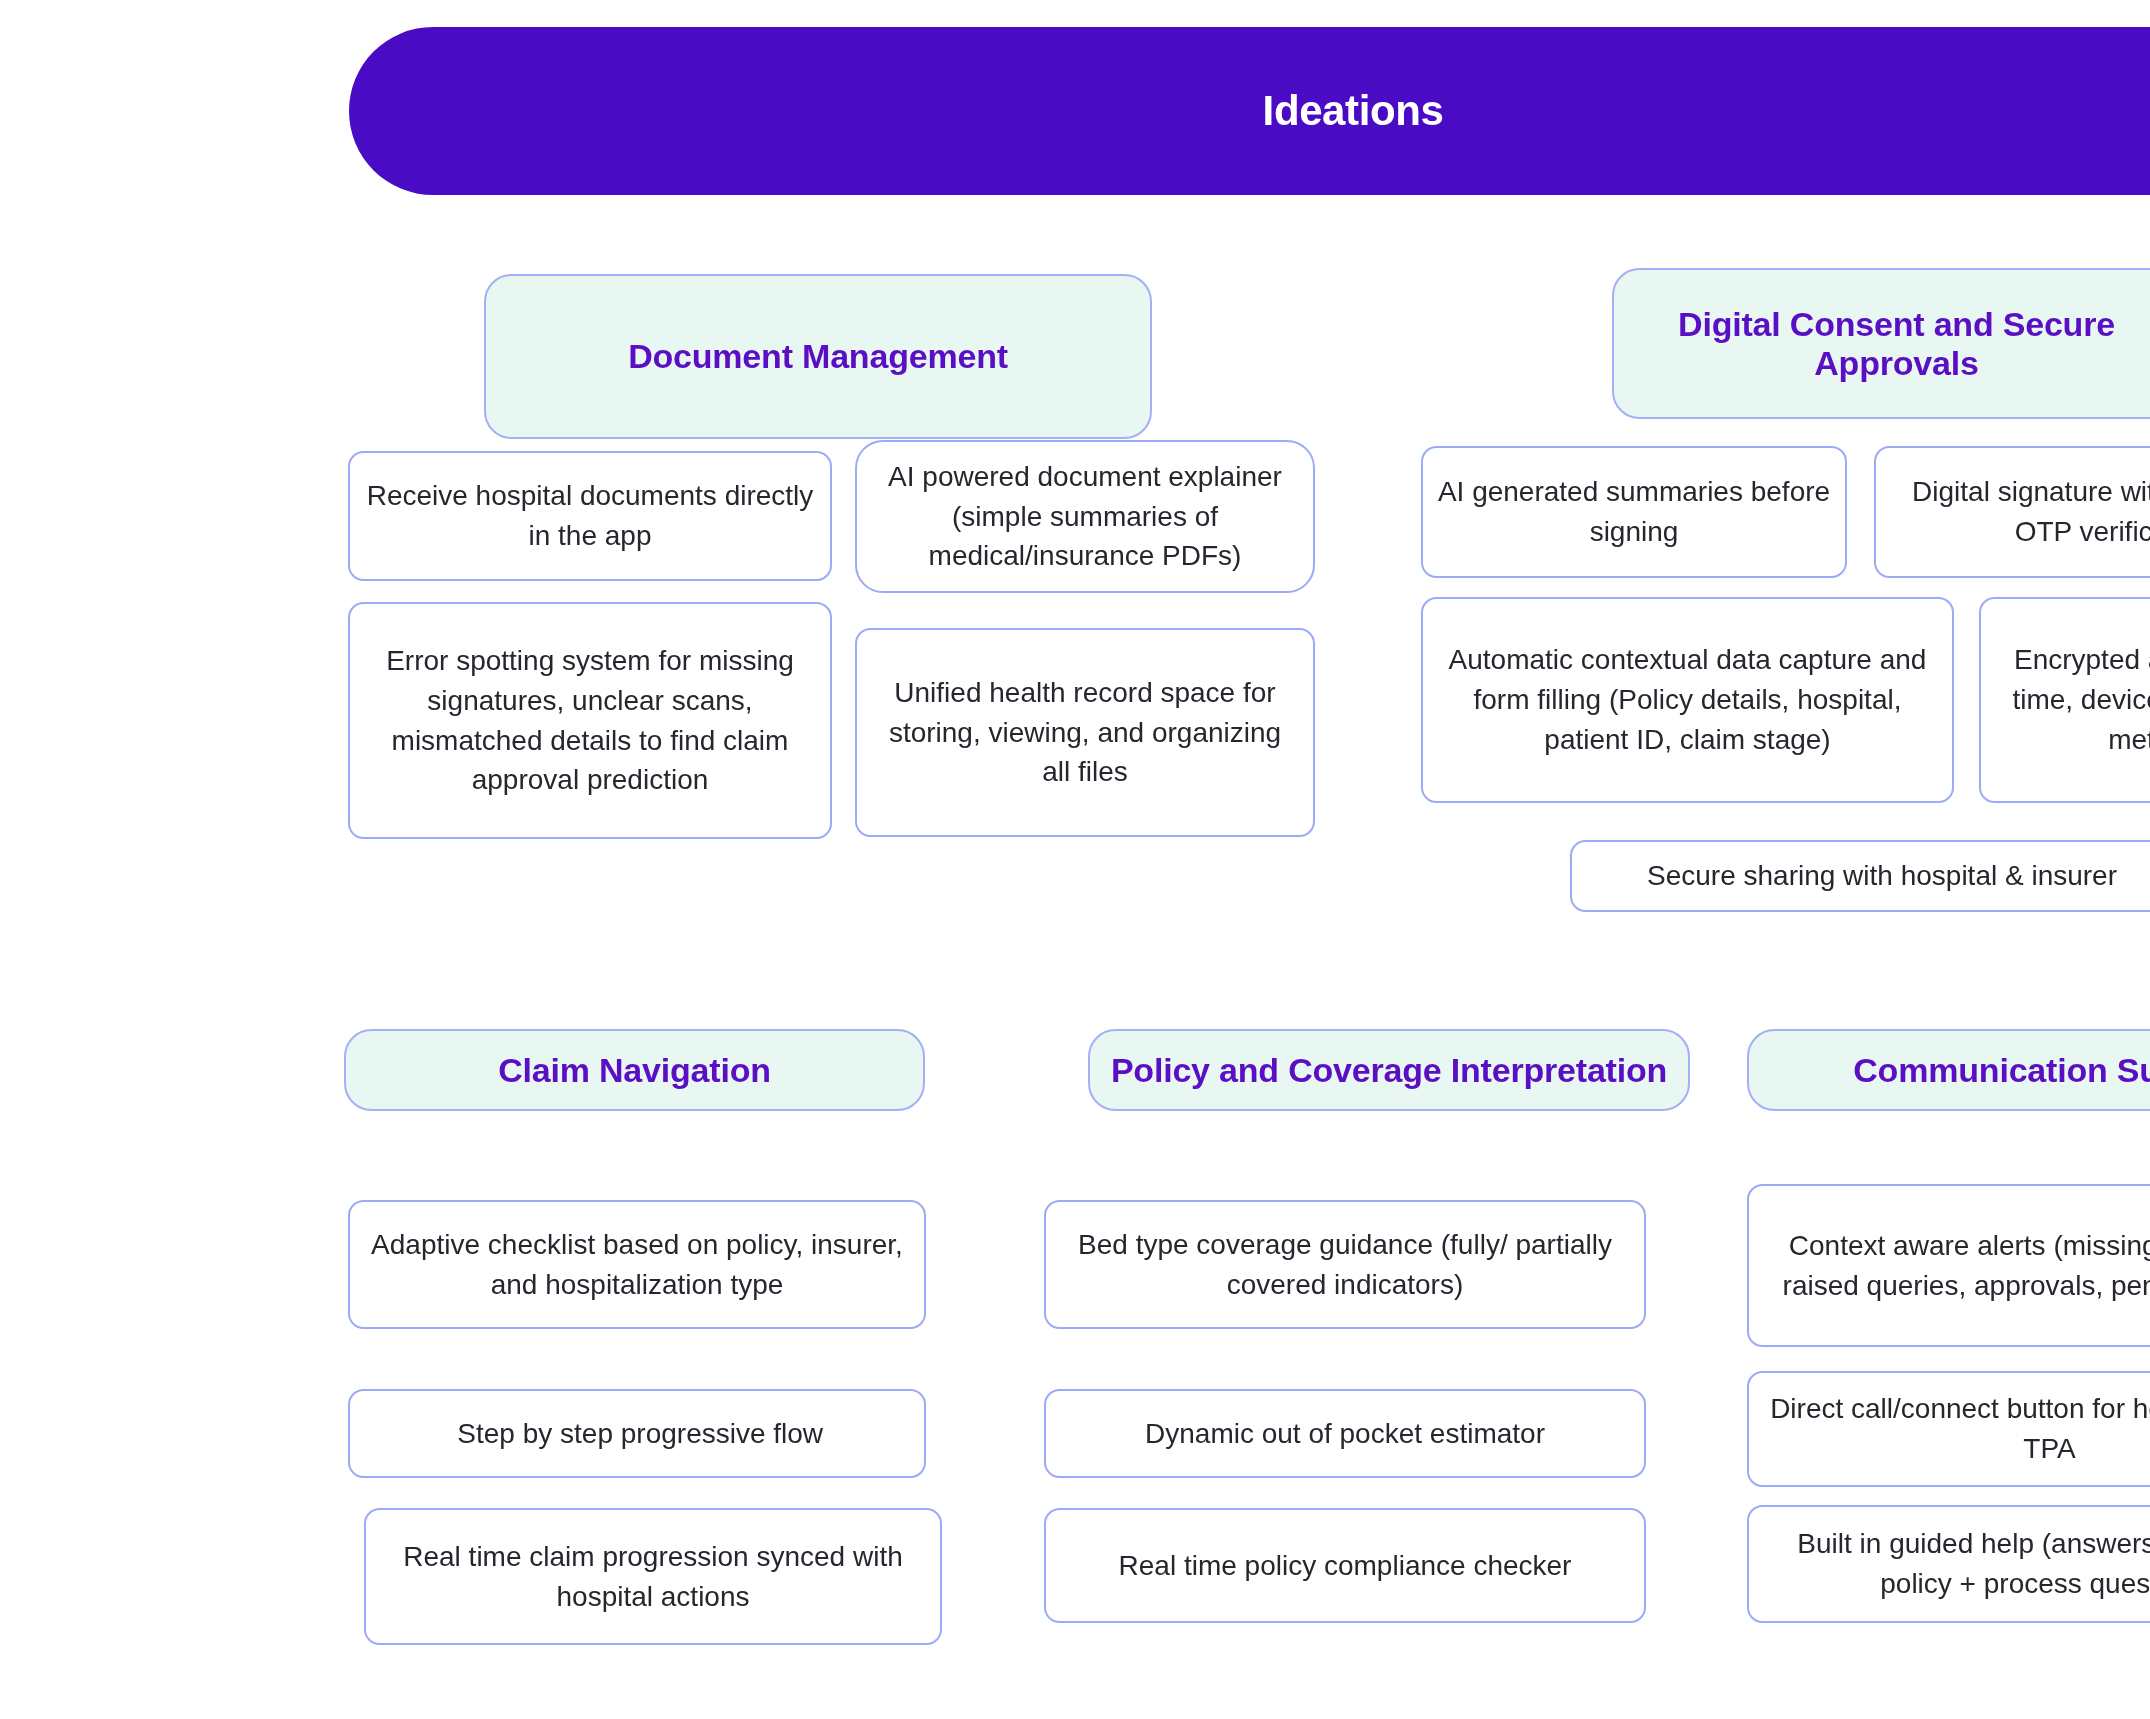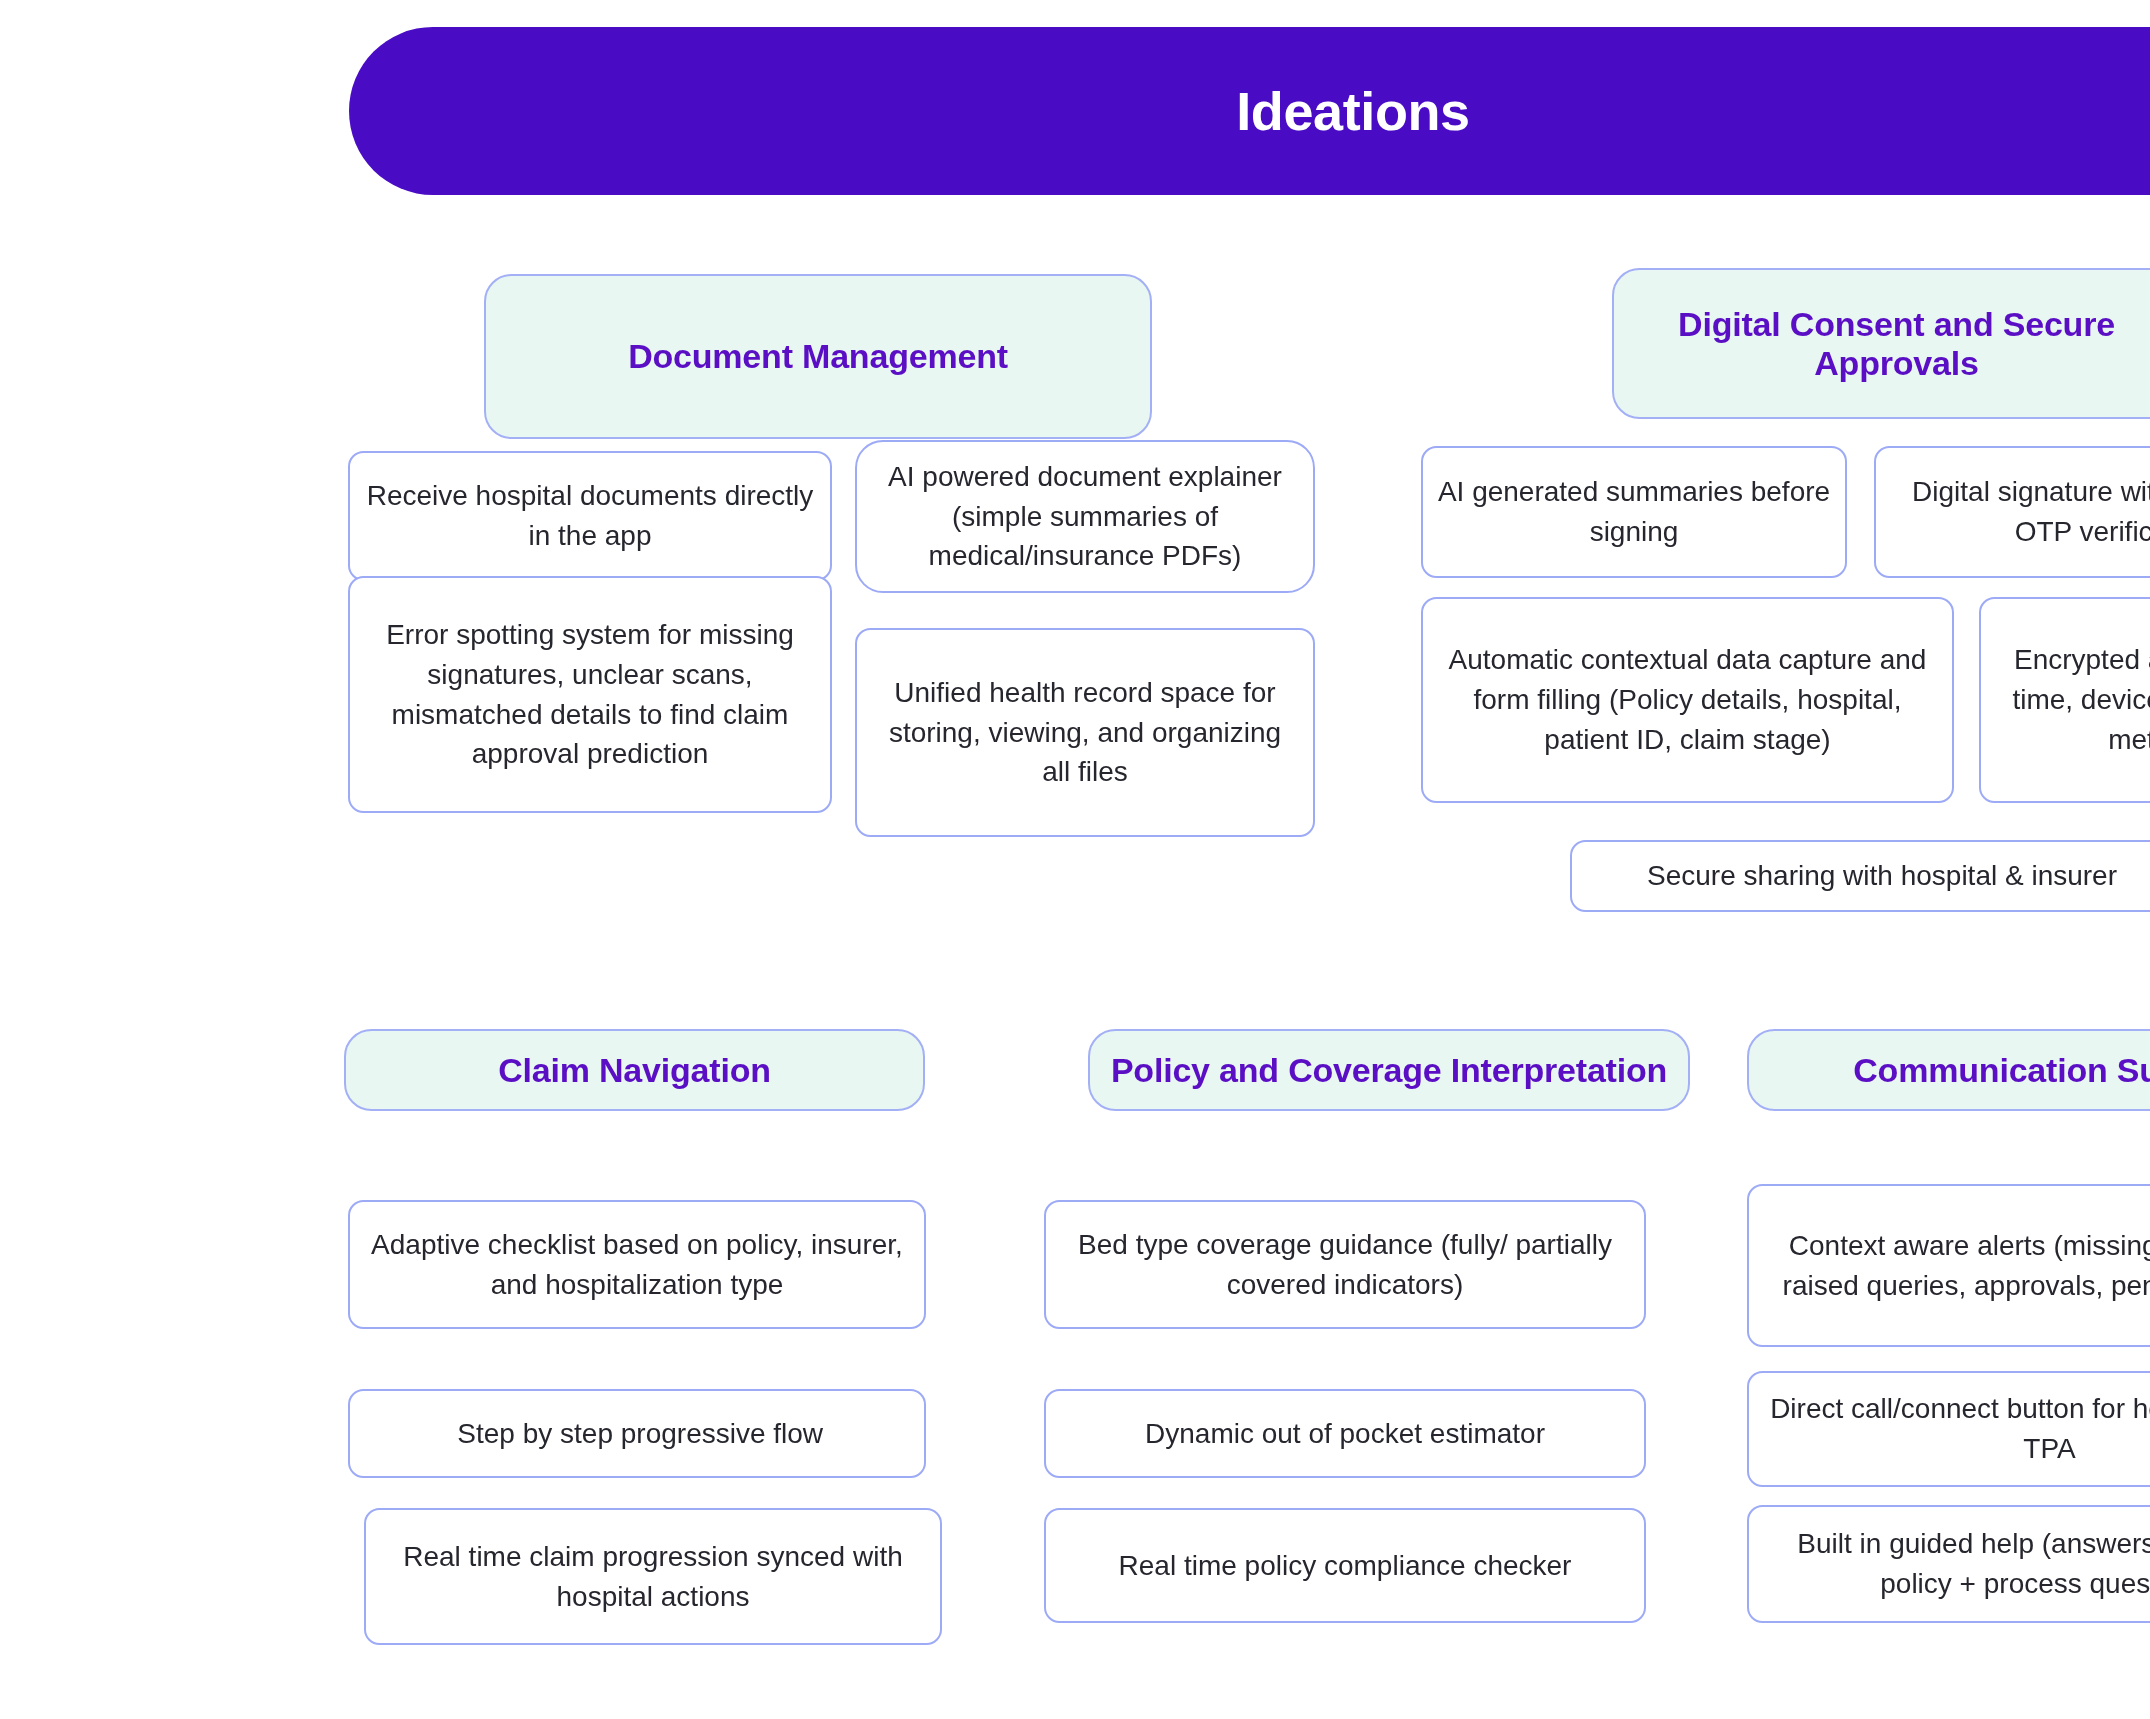--- a/index.html
+++ b/index.html
@@ -14,21 +14,21 @@
   .banner {
     position: absolute;
     left: 349px; top: 27px;
     width: 2008px; height: 168px;
     background: #4A0BC4;
     border-radius: 86px;
     display: flex; align-items: center; justify-content: center;
   }
   .banner-title {
     color: #ffffff;
-    font-size: 54px;
+    font-size: 42px;
     font-weight: 700;
     letter-spacing: -0.4px;
   }
 
   
   .sec-head {
     background: #E9F7F3;
     border: 2.2px solid #A3B0F5;
     border-radius: 27.5px;
     display: flex; align-items: center; justify-content: center;
@@ -59,21 +59,21 @@
     font-weight: 400;
   }
 
   
   .abs { position: absolute; }
 
   
   #sec-doc-head   { left: 484px; top: 274px;  width: 668px; height: 165px; }
   #doc-card-0     { left: 348px;  top: 451px; width: 484px; height: 130px; }
   #doc-card-1     { left: 855px; top: 440px; width: 460px; height: 153px; border-radius: 28px; }
-  #doc-card-2     { left: 348px;  top: 576px; width: 484px; height: 237px; }
+  #doc-card-2     { left: 348px;  top: 602px; width: 484px; height: 237px; }
   #doc-card-3     { left: 855px; top: 628px; width: 460px; height: 209px; }
 
   
   #sec-consent-head { left: 1612px; top: 268px;  width: 569px; height: 151px; }
   #con-card-0     { left: 1421px; top: 446px; width: 426px;  height: 132px; text-align: center; }
   #con-card-1     { left: 1874px; top: 446px; width: 480px; height: 132px; }
   #con-card-2     { left: 1421px; top: 597px; width: 533px; height: 206px; }
   #con-card-3     { left: 1979px; top: 597px; width: 375px;  height: 206px; }
   #con-card-4     { left: 1570px; top: 840px; width: 624px; height: 72px; }
 

